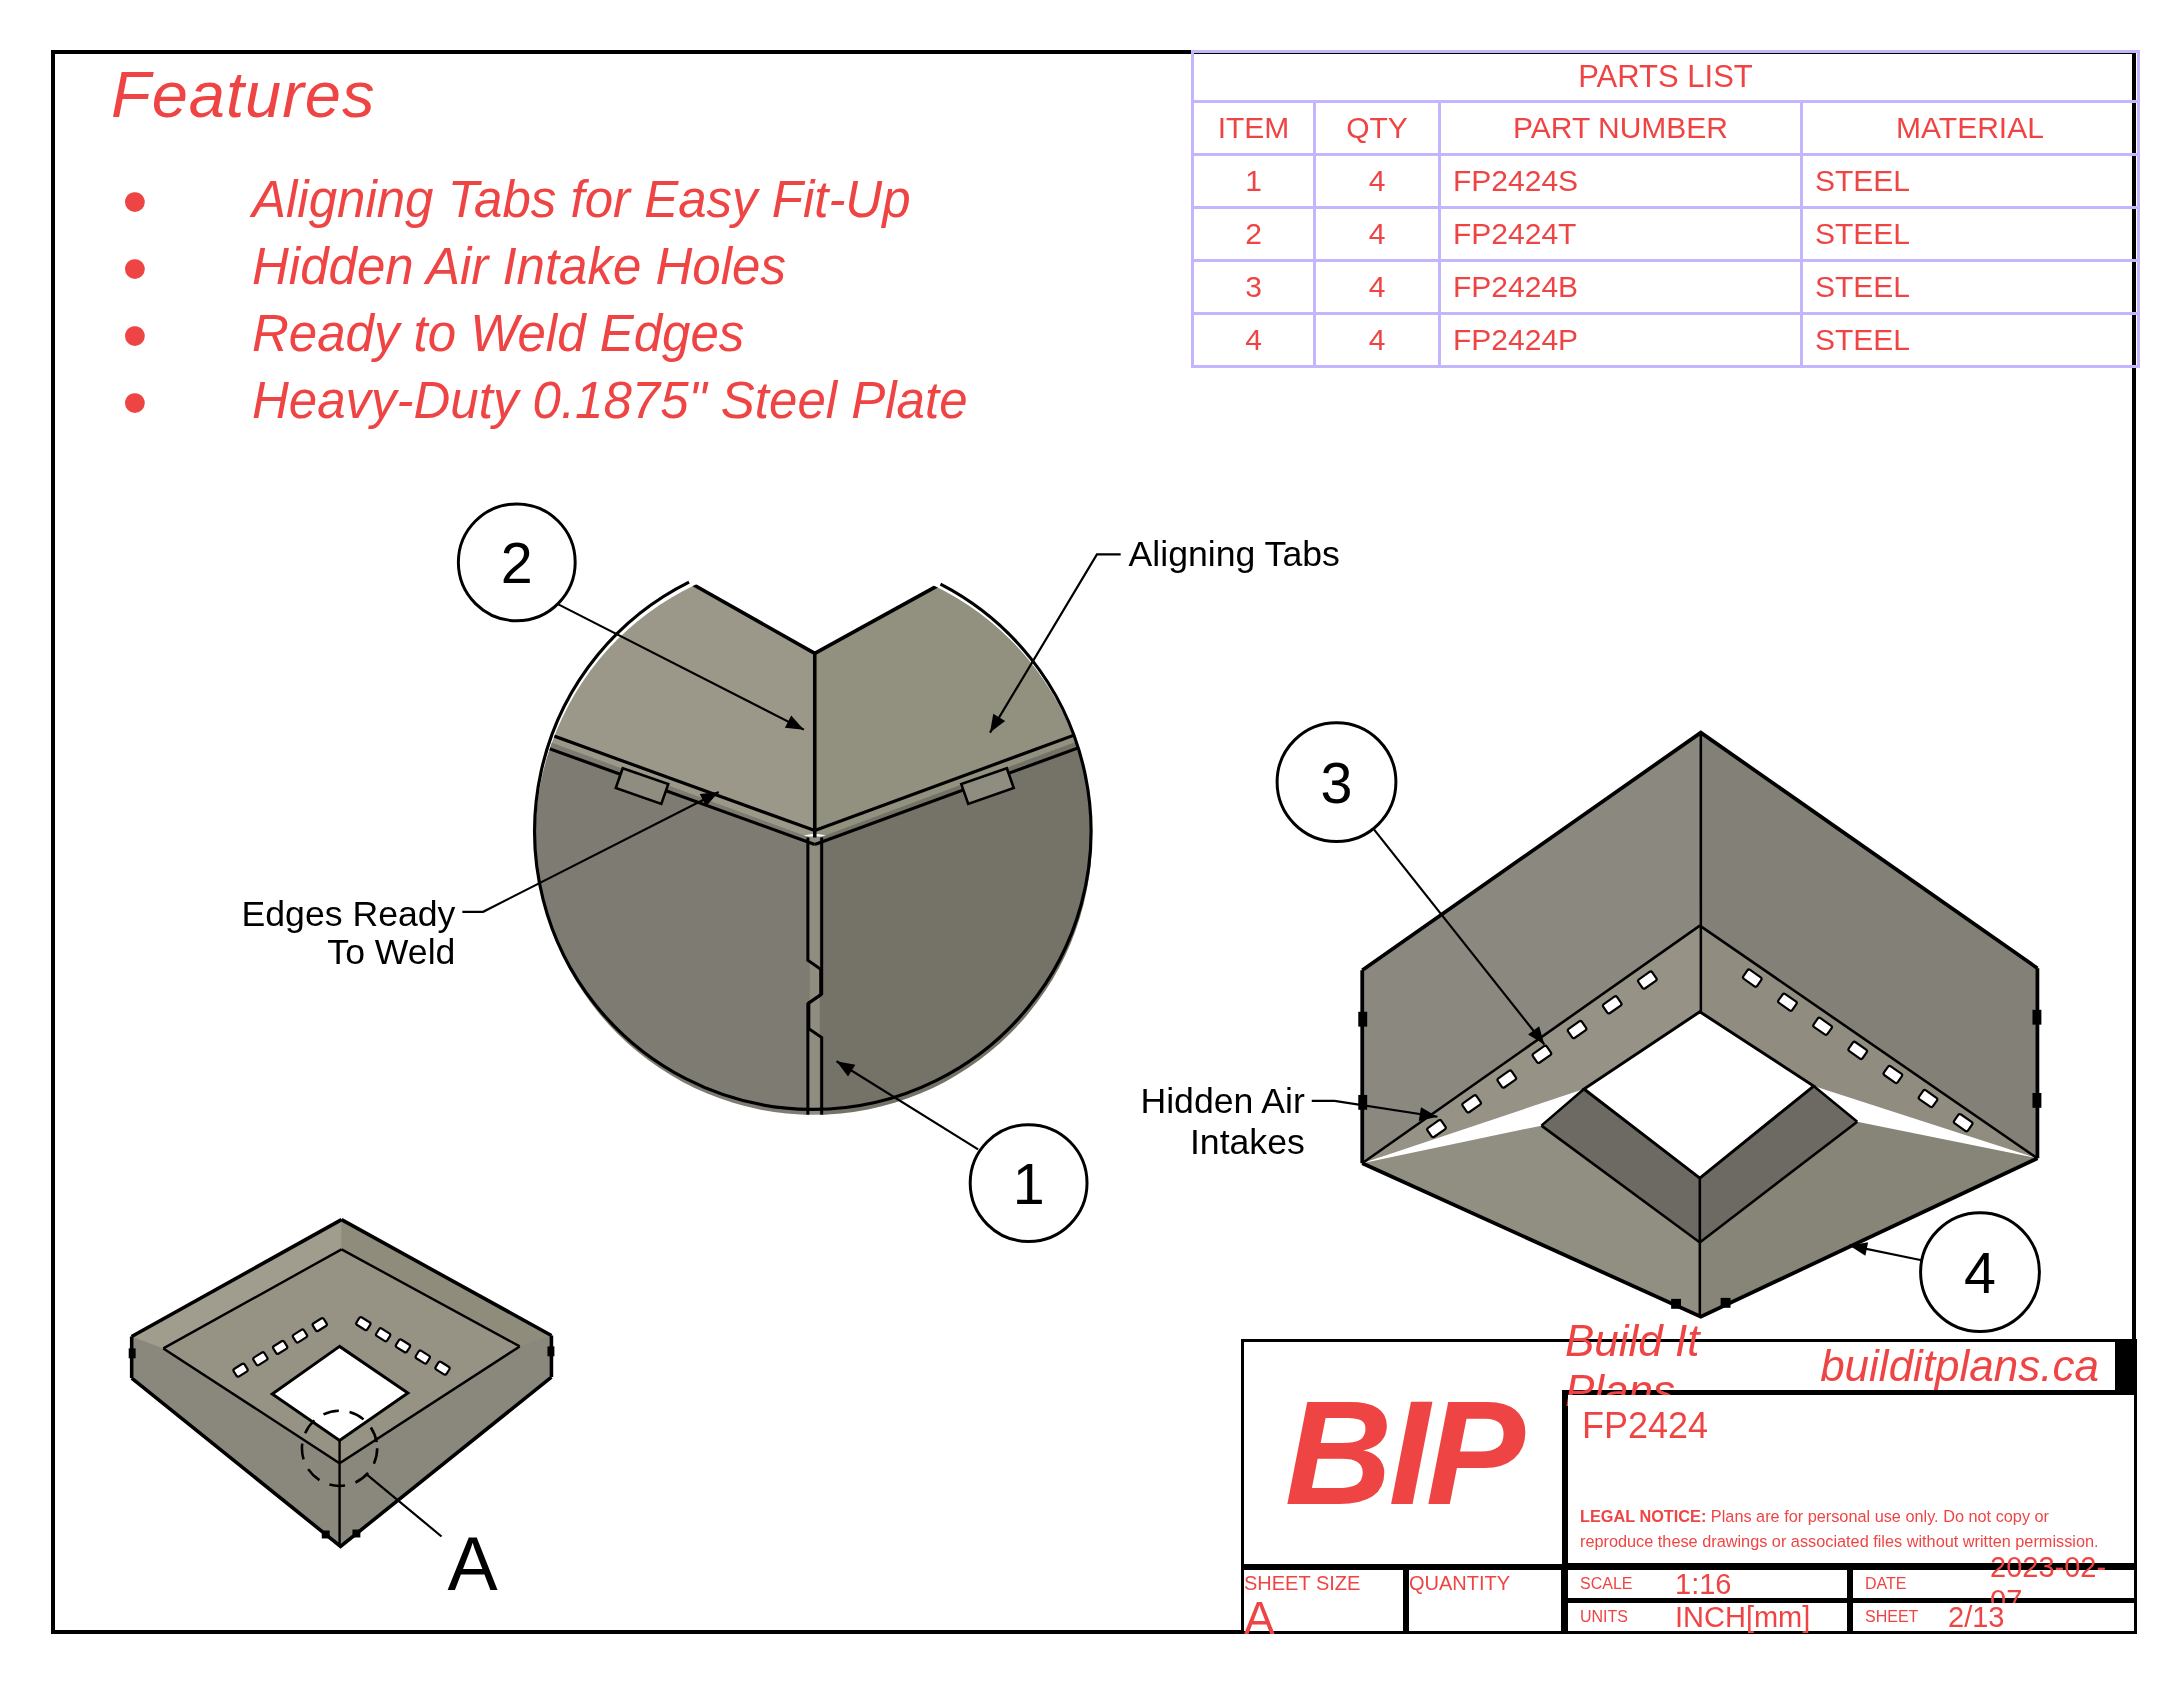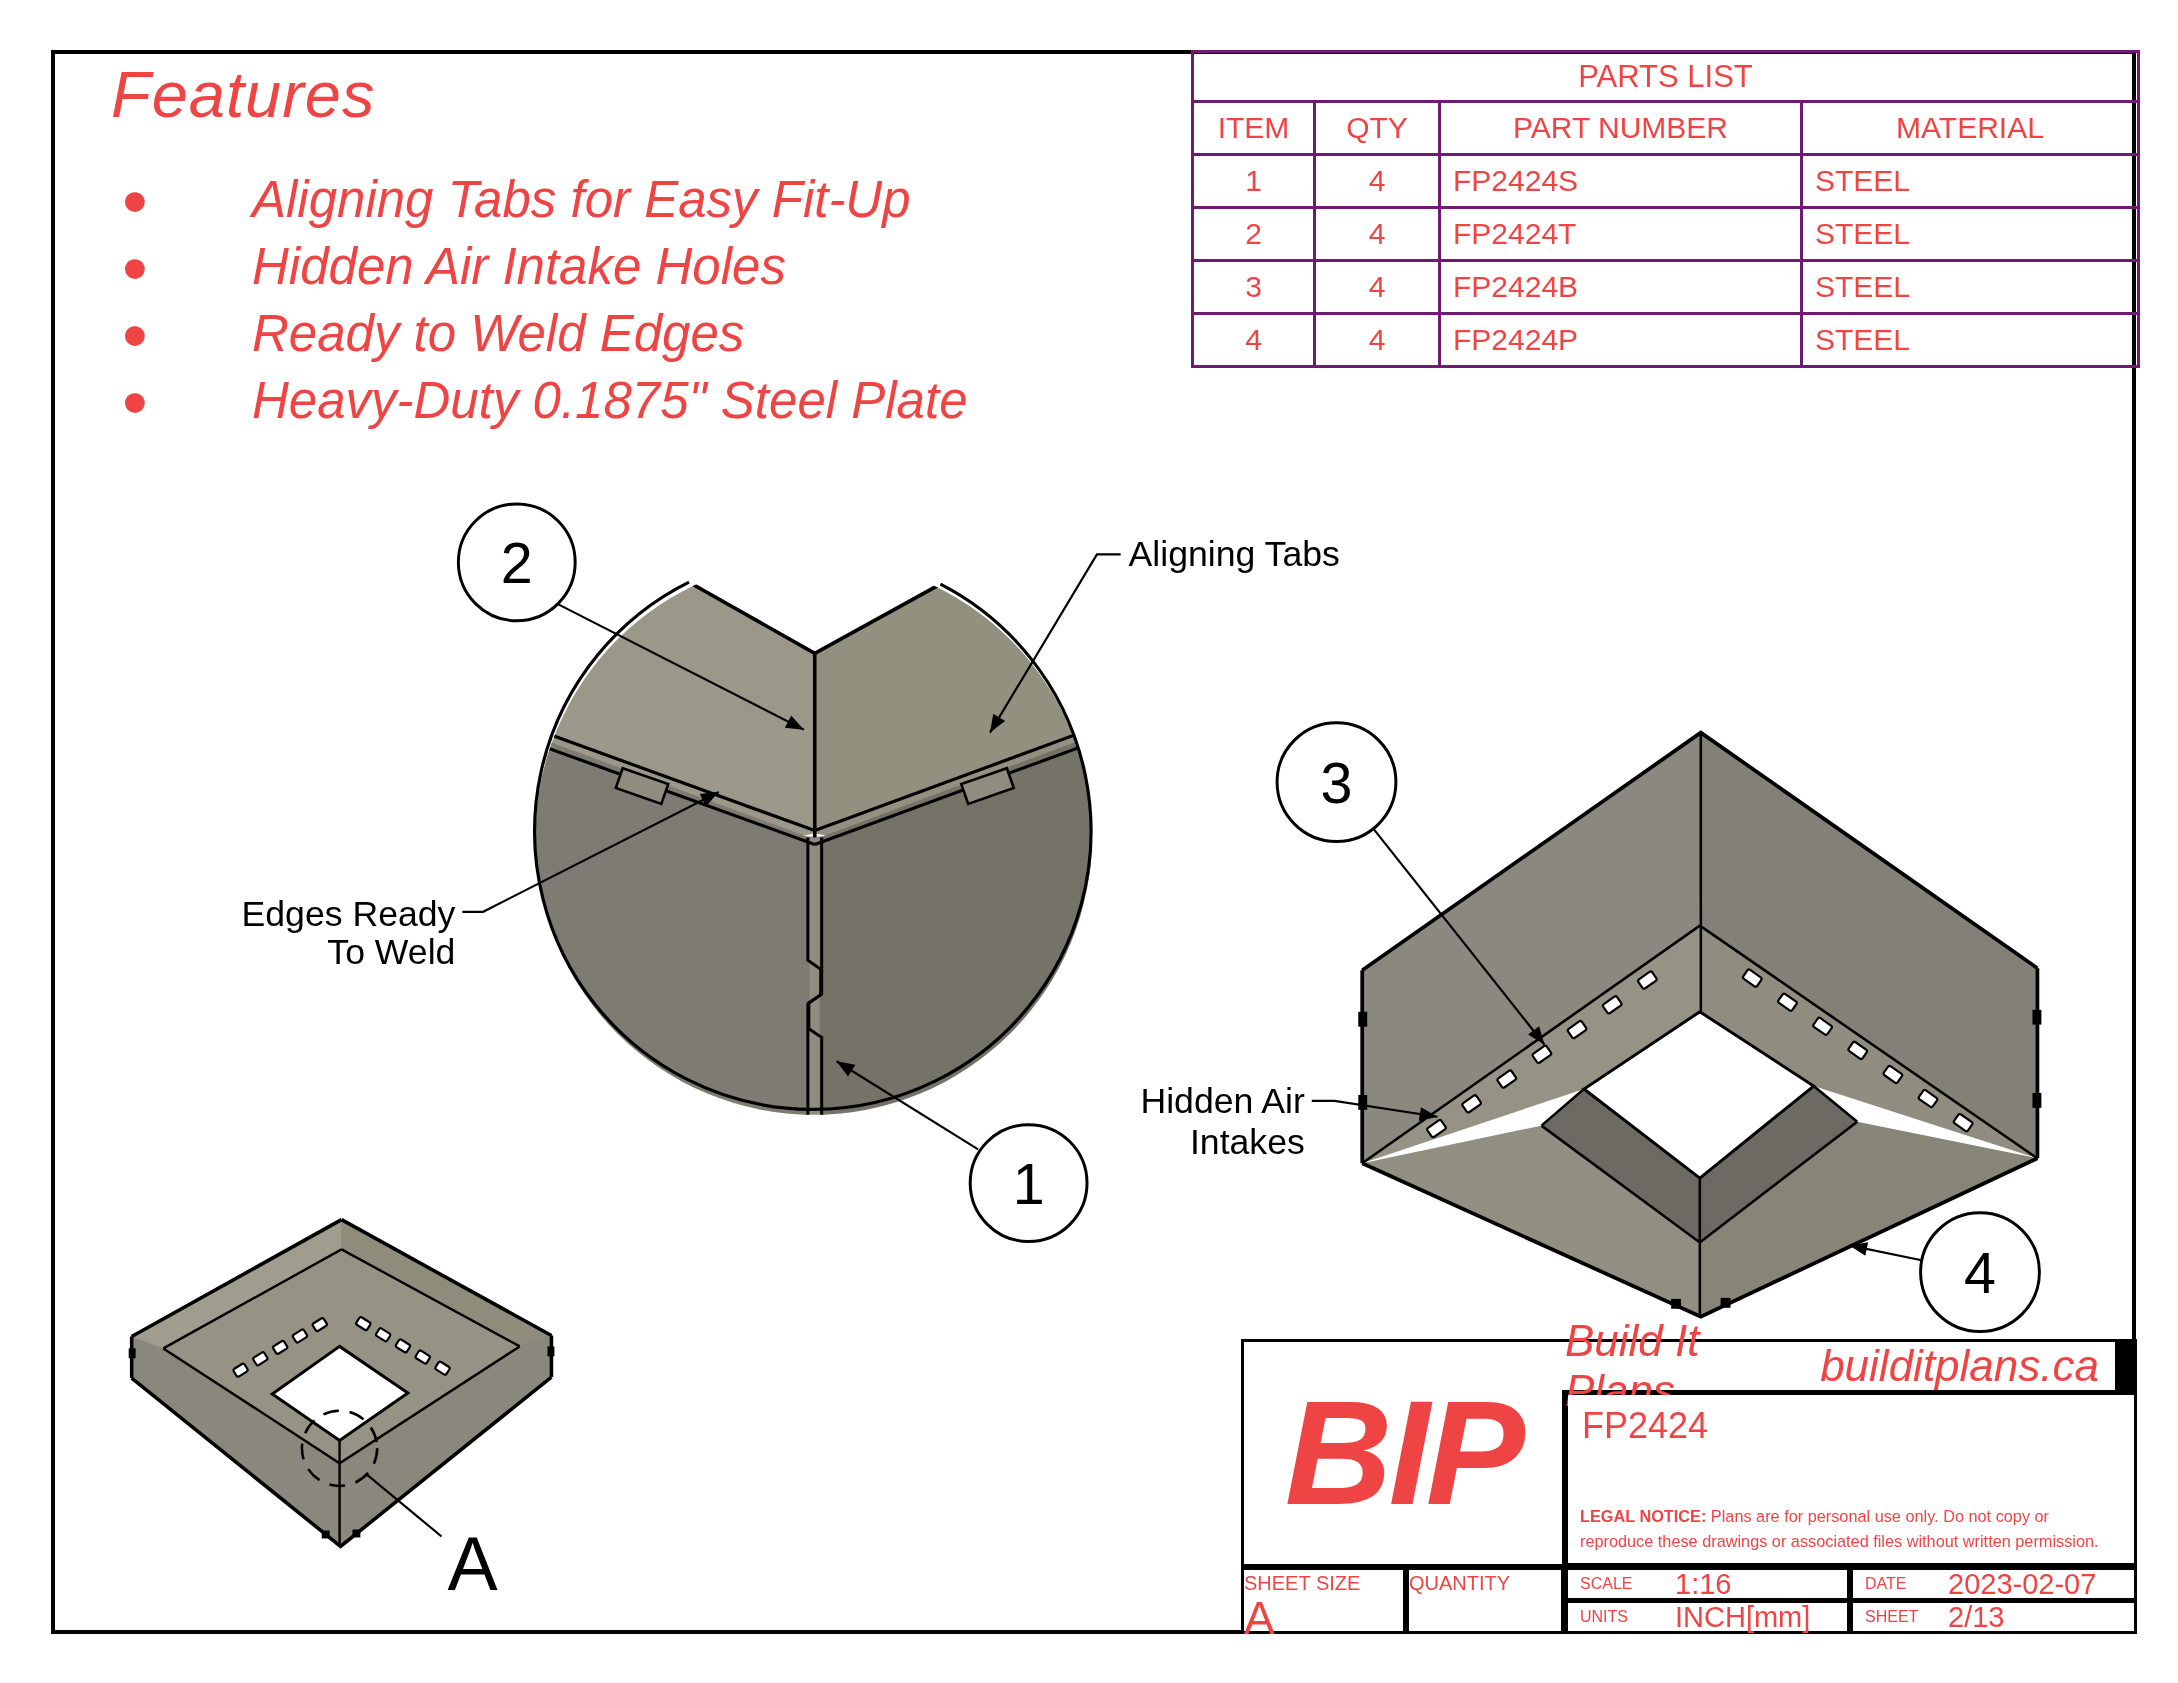--- a/index.html
+++ b/index.html
@@ -10,21 +10,21 @@
   
   .features{position:absolute;left:111px;top:57px;width:990px;}
   .features h1{margin:0;font-size:65px;font-style:italic;font-weight:normal;letter-spacing:1px;}
   .features ul{list-style:none;margin:34px 0 0 0;padding:0;}
   .features li{position:relative;padding-left:141px;height:67px;line-height:67px;
                font-size:51px;font-style:italic;white-space:nowrap;}
   .features .bullet{position:absolute;left:10px;top:0;font-size:46px;font-style:normal;}
   
   table.parts{position:absolute;left:1191px;top:50px;width:945px;border-collapse:collapse;
               table-layout:fixed;font-size:30px;}
-  table.parts th,table.parts td{border:3px solid #701a75;padding:0 0;height:50px;
+  table.parts th,table.parts td{border:3px solid #c4b5fd;padding:0 0;height:50px;
               overflow:hidden;white-space:nowrap;}
   table.parts .tbl-title{font-size:31px;font-weight:normal;text-align:center;height:47px;}
   table.parts th{font-weight:normal;text-align:center;}
   table.parts td.c{text-align:center;}
   table.parts td.l{text-align:left;padding-left:12px;}
   
   .tblock{position:absolute;left:1241px;top:1339px;width:896px;height:295px;background:#000;}
   .tcell{position:absolute;background:#fff;box-sizing:border-box;}
   .cell-bip{left:3px;top:3px;width:318px;height:222px;display:flex;align-items:center;justify-content:center;}
   .bip{font-size:149px;font-weight:800;font-style:italic;letter-spacing:-4px;}
@@ -37,21 +37,21 @@
   .cell-sheetsize{left:3px;top:231px;width:159px;height:61px;}
   .cell-sheetsize .lab{font-size:20px;display:block;margin-top:2px;}
   .cell-sheetsize .val{font-size:46px;display:block;margin-top:-4px;}
   .cell-quantity{left:168px;top:231px;width:152px;height:61px;text-align:left;}
   .cell-quantity .lab{font-size:20px;display:block;margin-top:2px;}
   .kv{display:flex;align-items:center;padding:0 0 0 12px;}
   .kv .lab{font-size:16px;width:95px;flex:none;}
   .kv .val{font-size:29px;}
   .cell-scale{left:327px;top:231px;width:279px;height:28px;}
   .cell-units{left:327px;top:264px;width:279px;height:28px;}
-  .cell-date{left:612px;top:231px;width:281px;height:28px;}
+  .cell-date{left:612px;top:231px;width:281px;height:28px;gap:42px;}
   .cell-sheetno{left:612px;top:264px;width:281px;height:28px;}
   .cell-date .lab,.cell-sheetno .lab{width:83px;}
   
   svg.drawing{position:absolute;left:0;top:0;}
   svg text{font-family:"Liberation Sans",sans-serif;}
   .ann{font-size:36px;}
   .callout-num{font-size:58px;}
   .detail-letter{font-size:76px;}
 </style>
 </head>

